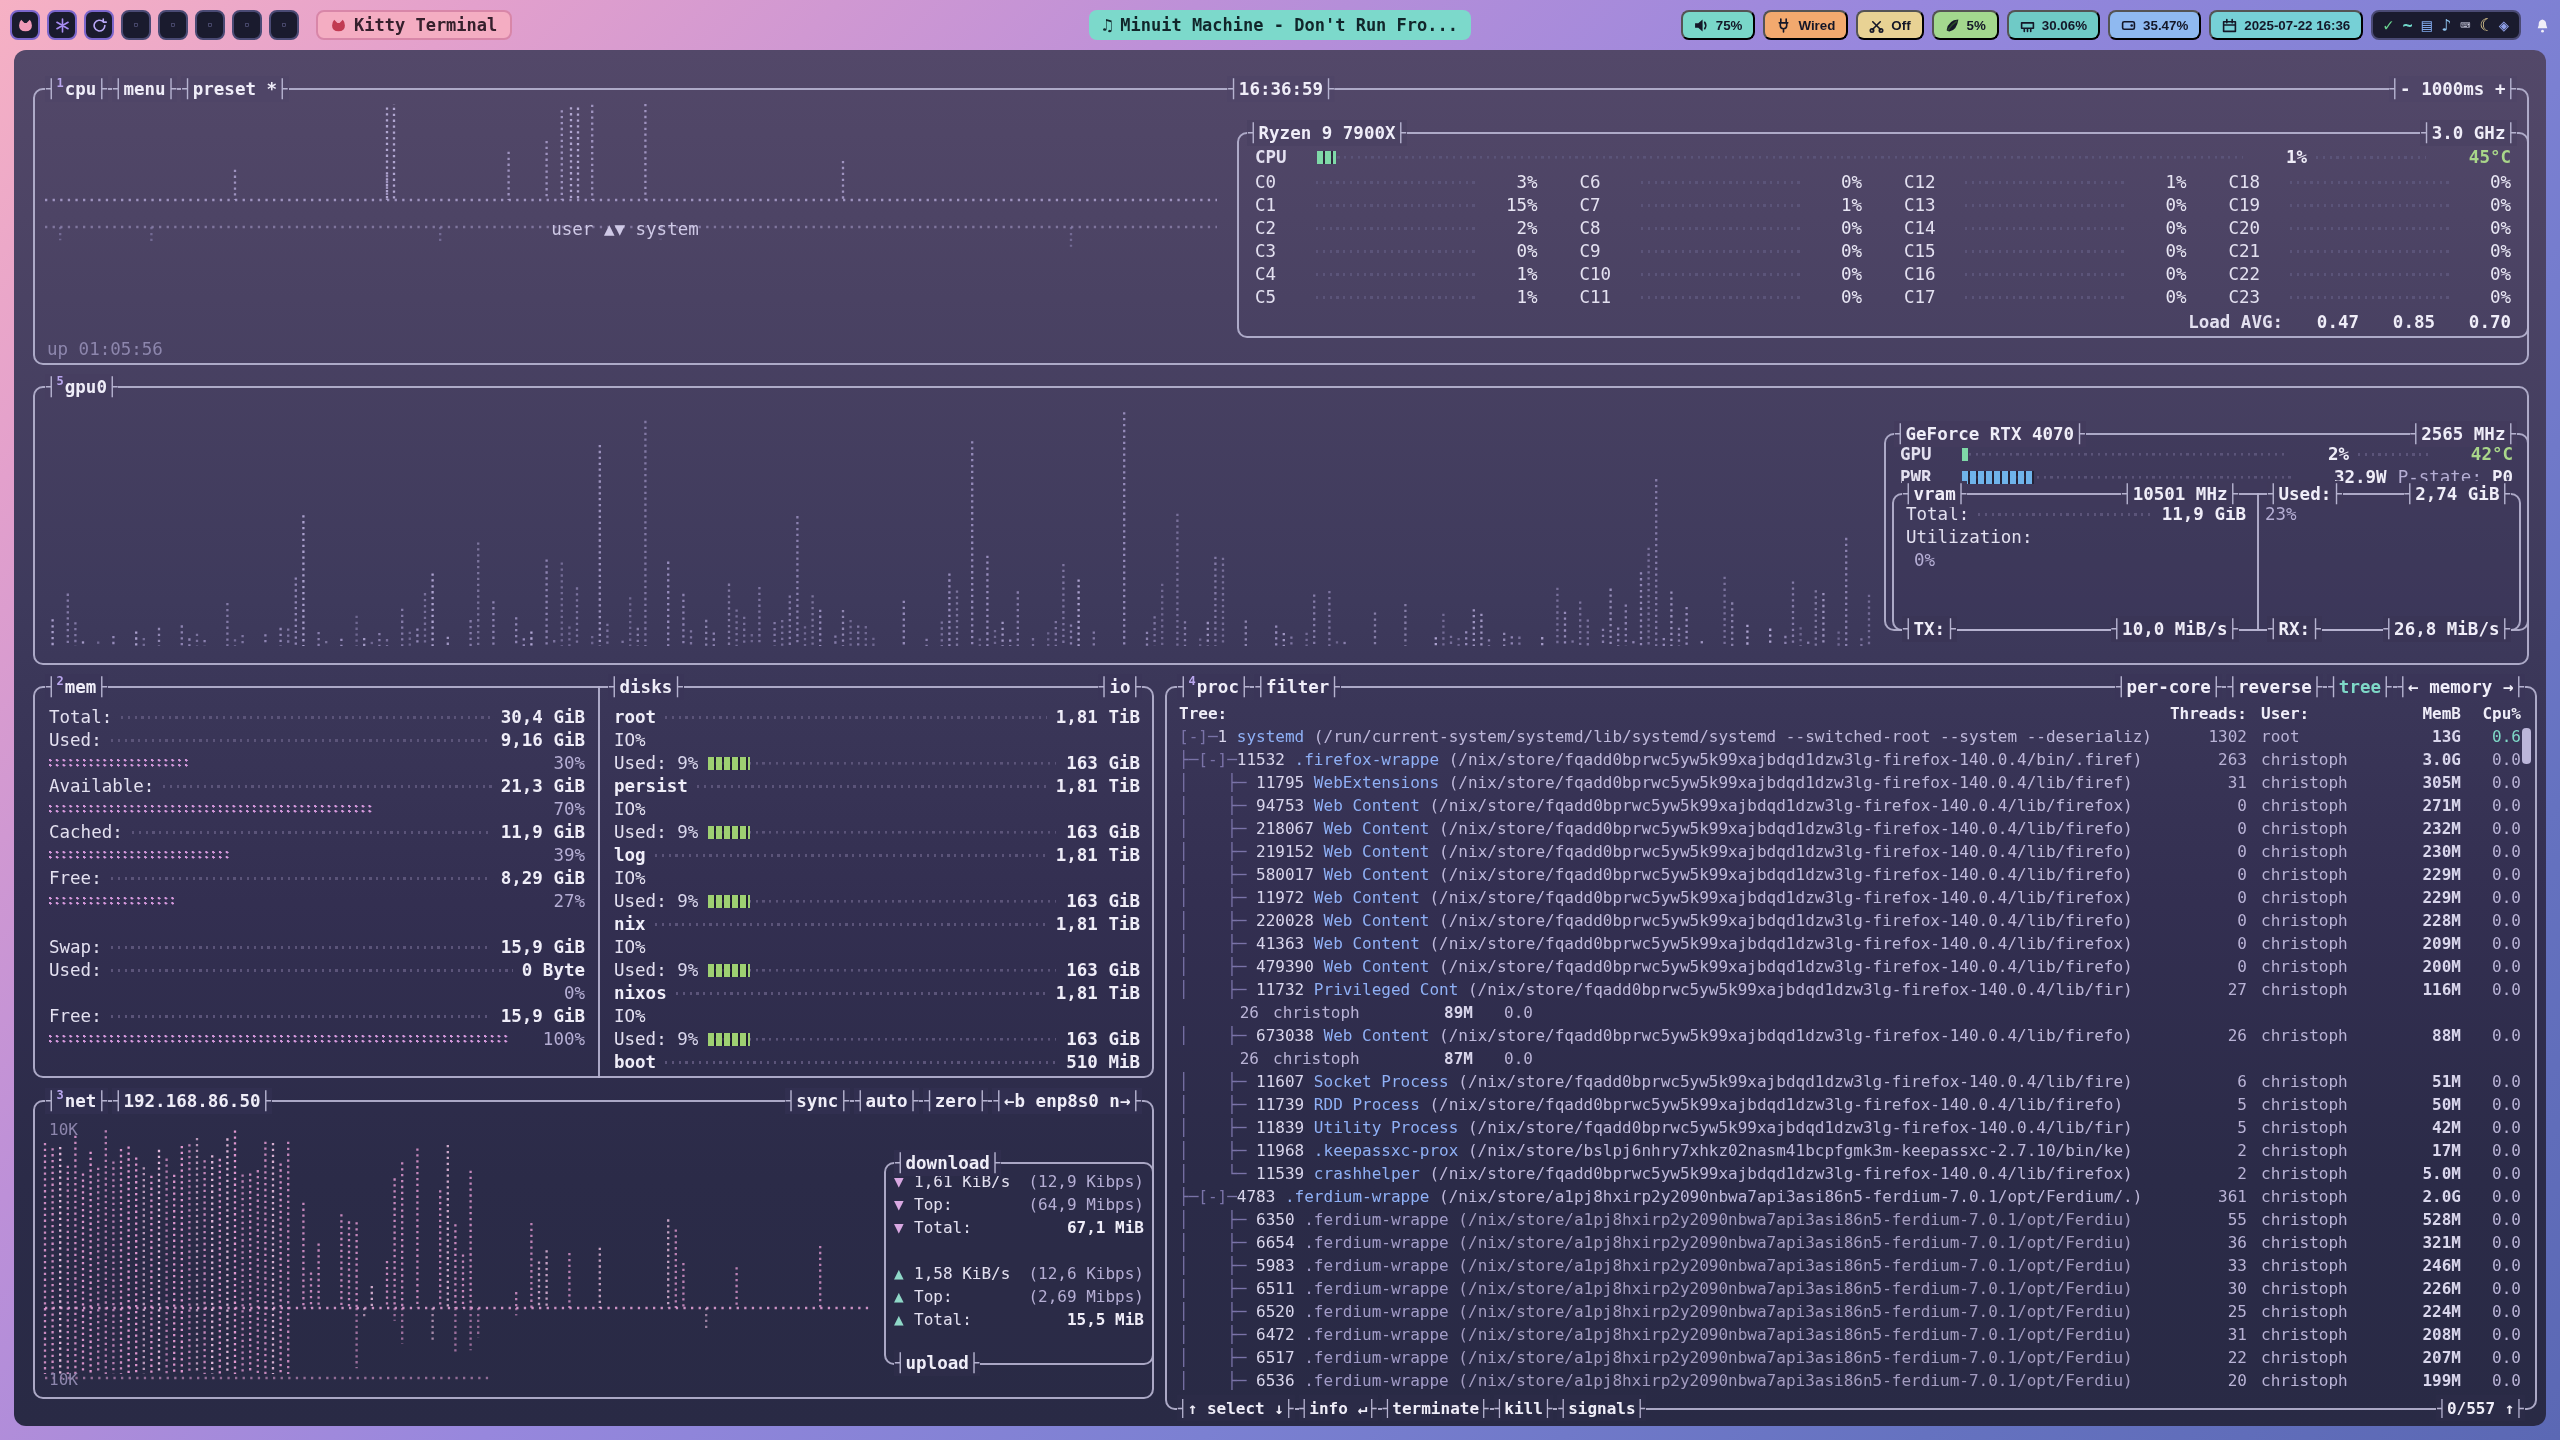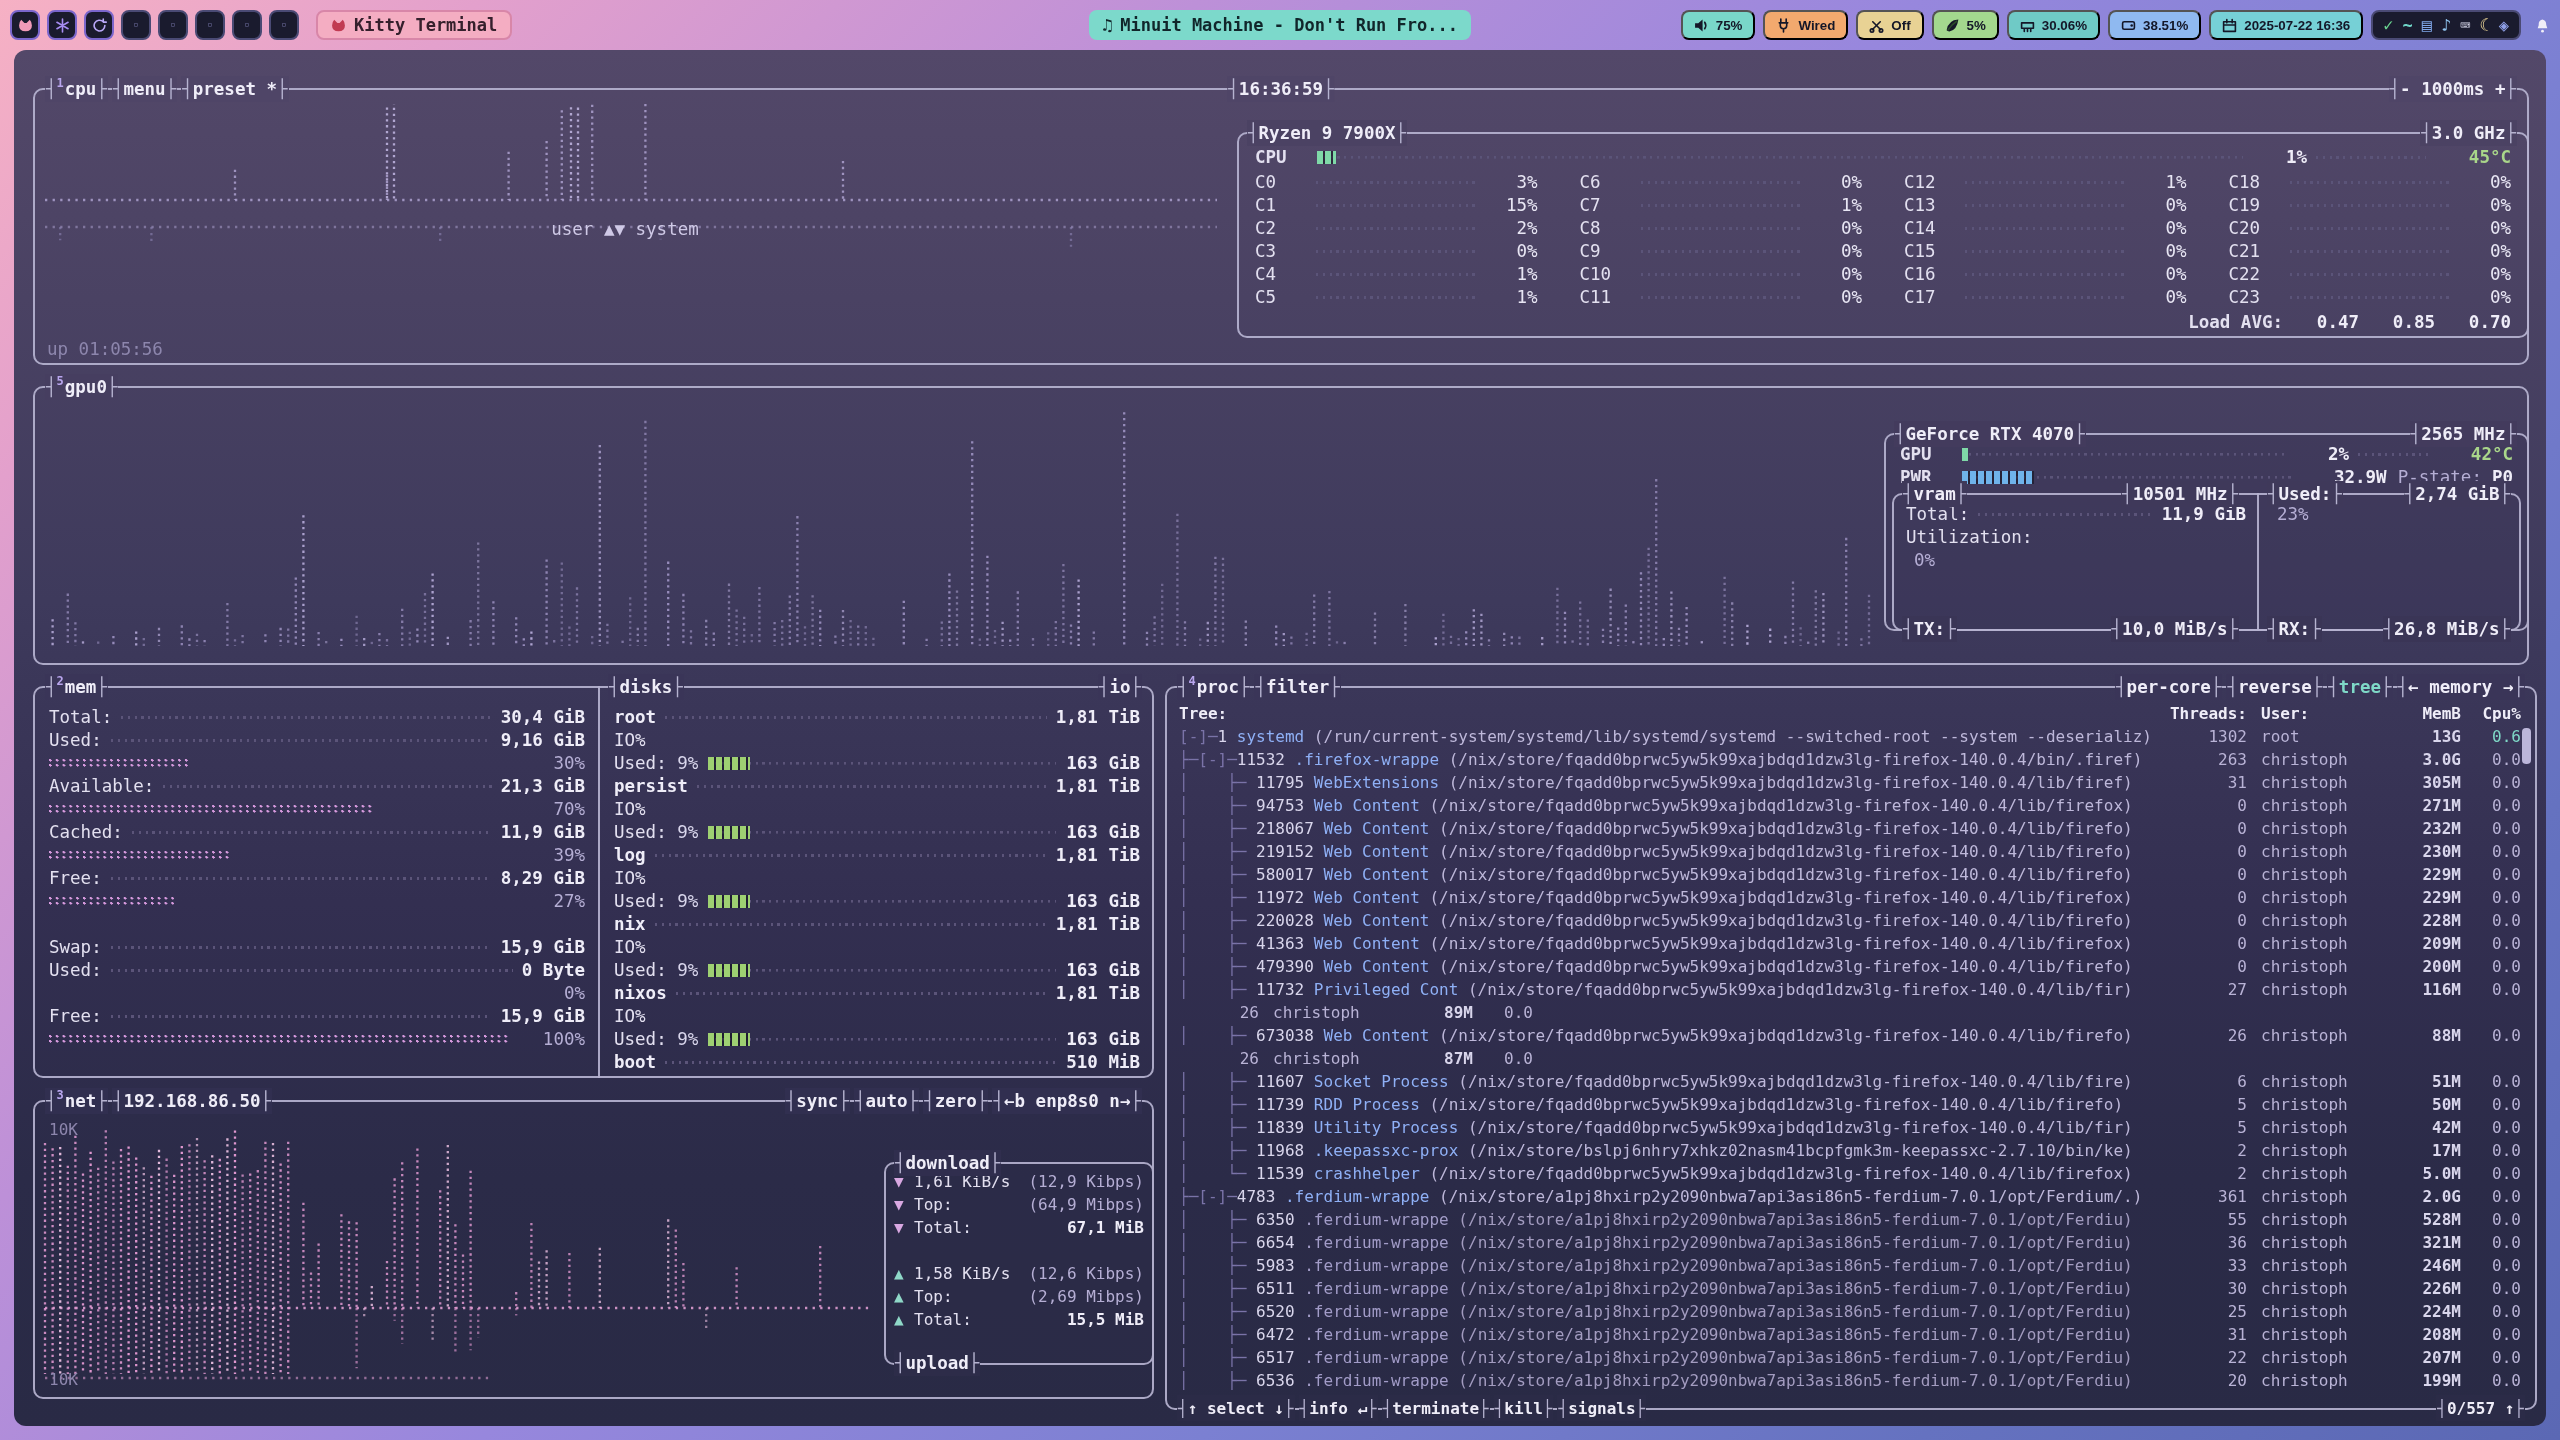--- a/index.html
+++ b/index.html
@@ -64,21 +64,21 @@
   .ldfix{flex:0 0 110px}
   .load{display:flex;justify-content:flex-end;align-items:center;height:23px;margin-top:2px}
   .load .lv{width:76px;text-align:right;font-weight:bold;color:#efedf8}
   
   .p-gpu{left:19px;top:336px;width:2496px;height:279px;--tb:#463e60}
   .gf{left:1849px;top:45px;right:-2px;height:198px;--tb:#433b5d;background:rgba(58,52,86,.35)}
   .gf-in{position:absolute;left:14px;right:14px;top:8px}
   .vr{left:6px;right:6px;top:58px;bottom:-2px;--tb:#3f395a;--tb2:#3a3556}
   .vr .vdiv{position:absolute;left:363px;top:-2px;bottom:-2px;width:2px;background:rgba(182,179,208,.92)}
   .vr-l{position:absolute;left:12px;top:8px;width:340px}
-  .vr-r{position:absolute;left:383px;top:8px}
+  .vr-r{position:absolute;left:371px;top:8px}
   .tab.b{background:var(--tb2,var(--tb))}
   
   .p-mem{left:19px;top:636px;width:1121px;height:392px;--tb:#3a3558}
   .memcol{position:absolute;left:14px;top:18px;width:536px}
   .memdiv{position:absolute;left:563px;top:-2px;bottom:-2px;width:2px;background:rgba(182,179,208,.92)}
   .diskcol{position:absolute;left:579px;right:12px;top:18px}
   .pw64{width:64px;text-align:right;color:#b5aed4}
   .dname{color:#efedf8;font-weight:bold}
   
   .p-net{left:19px;top:1050px;width:1121px;height:299px;--tb:#312f50}
@@ -221,21 +221,21 @@
           </span>
           <span>30.06%</span>
         </button>
         <button class="chip" style="background: rgb(143, 185, 240);">
           <span class="ic">
             <svg viewBox="0 0 14 14" width="15" height="15" fill="none" stroke="currentColor" stroke-width="1.5" stroke-linecap="round" stroke-linejoin="round">
               <rect x="1.5" y="3.5" width="11" height="7" rx="1.5"></rect>
               <circle cx="10" cy="7" r="1.2" fill="currentColor" stroke="none"></circle>
             </svg>
           </span>
-          <span>38.51%</span>
+          <span>35.47%</span>
         </button>
         <button class="chip" style="background: rgb(118, 208, 214);">
           <span class="ic">
             <svg viewBox="0 0 14 14" width="15" height="15" fill="none" stroke="currentColor" stroke-width="1.5" stroke-linecap="round" stroke-linejoin="round">
               <path d="M1.5 3.5h11v9h-11zM1.5 6.5h11M4.5 1.5v3M9.5 1.5v3"></path>
             </svg>
           </span>
           <span>2025-07-22 16:36</span>
         </button>
       </div>

